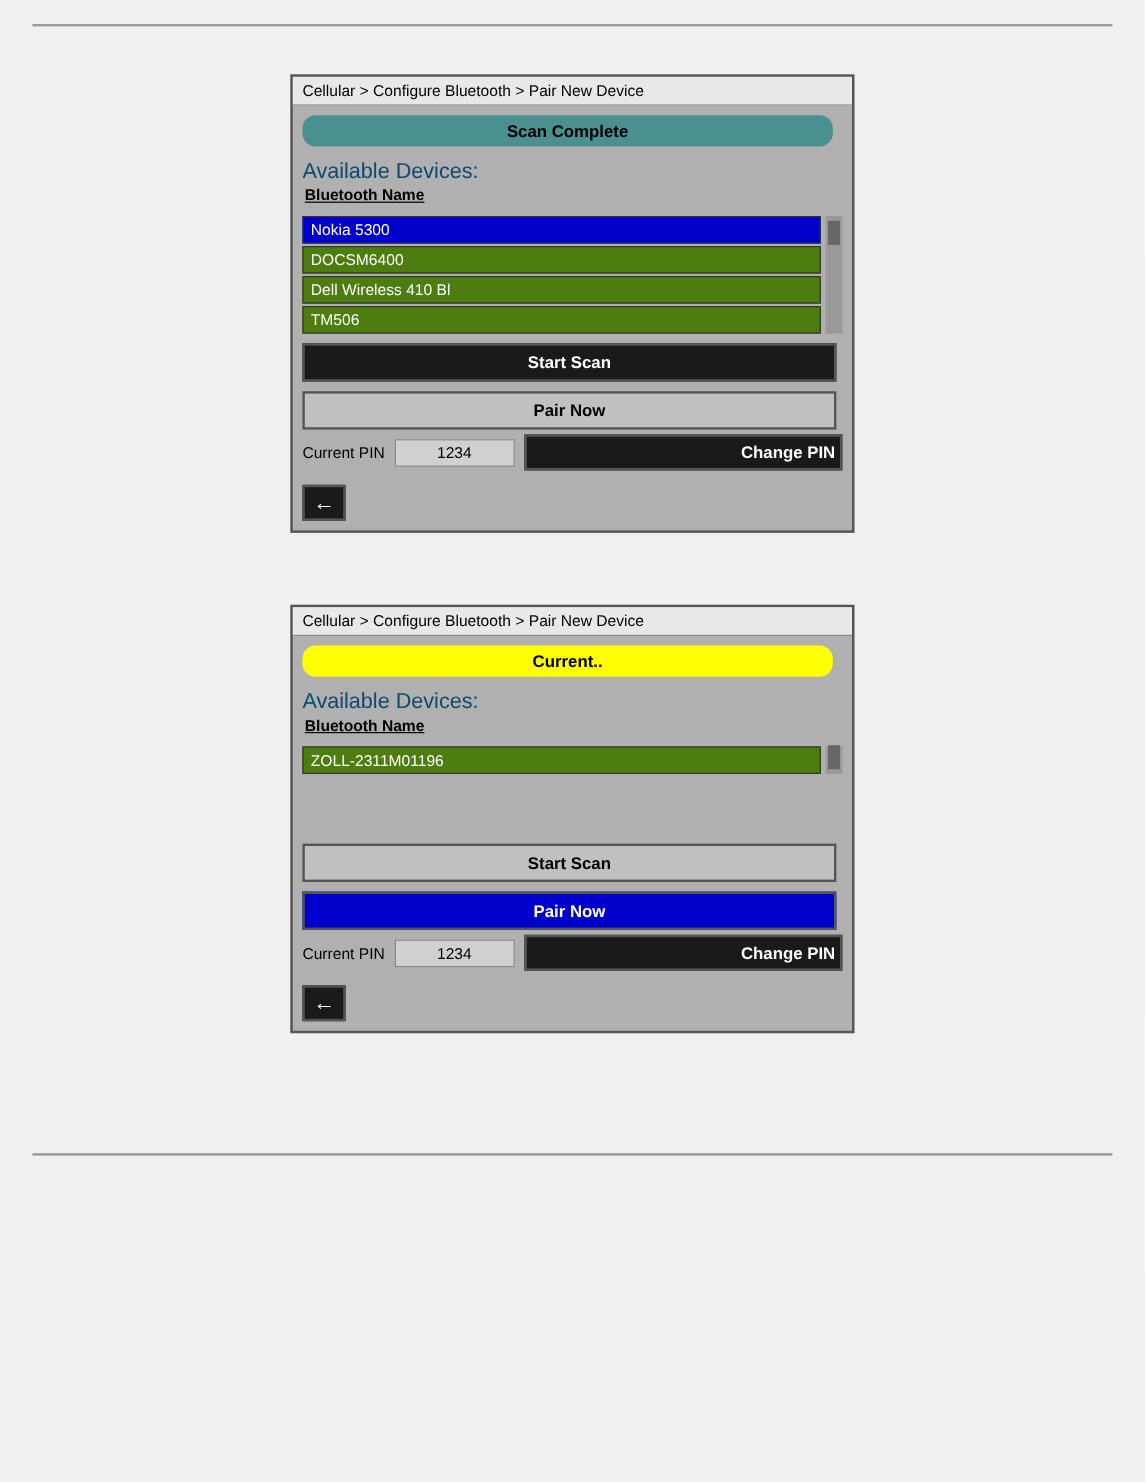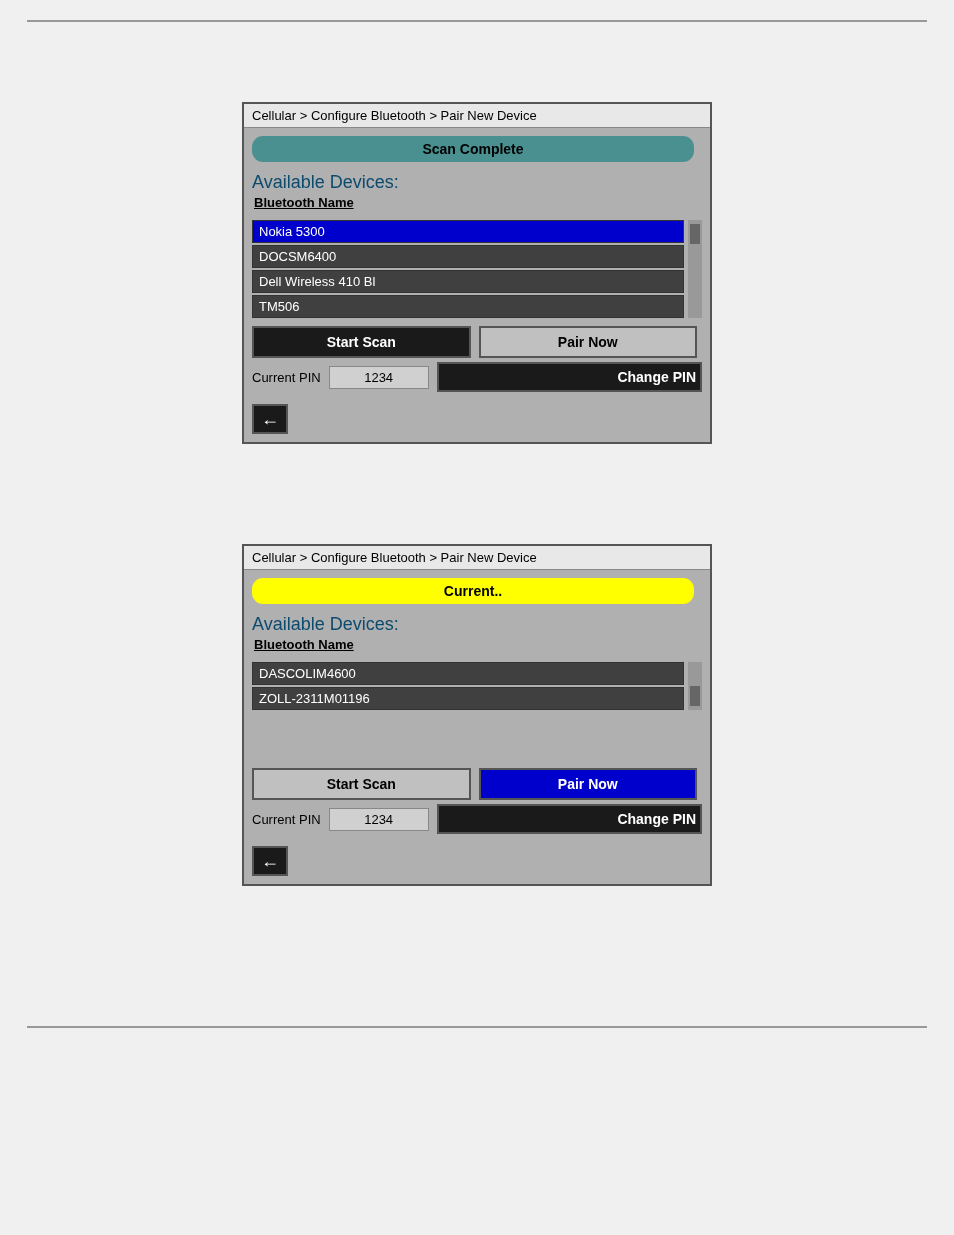--- a/index.html
+++ b/index.html
@@ -11,21 +11,20 @@
       position: relative;
     }
     .page-container {
       width: 954px;
       min-height: 1235px;
       background: #f0f0f0;
       display: flex;
       flex-direction: column;
       align-items: center;
       padding: 20px 18px;
-      gap: 40px;
     }
     .top-line {
       width: 900px;
       height: 2px;
       background: #999;
       margin-bottom: 40px;
     }
     .bottom-line {
       width: 900px;
       height: 2px;
@@ -82,21 +81,21 @@
       flex: 1;
       display: flex;
       flex-direction: column;
       gap: 2px;
     }
     .device-item {
       display: block;
       padding: 3px 6px;
       font-size: 13px;
       color: #fff;
-      background: #404040;
+      background: #4d7c0f;
       border: 1px solid #333;
     }
     .device-item.selected {
       background: #0000cc;
       color: #fff;
     }
     .scrollbar-track {
       width: 14px;
       background: #999;
       display: flex;
@@ -115,20 +114,21 @@
       width: 10px;
       height: 20px;
       background: #666;
       position: absolute;
       bottom: 4px;
     }
     .button-row {
       display: flex;
       gap: 8px;
       margin: 8px 13px 4px 8px;
+      flex-direction: column;
     }
     .btn {
       flex: 1;
       padding: 6px 4px;
       font-size: 14px;
       font-weight: bold;
       text-align: center;
       cursor: pointer;
       border: 2px solid #555;
     }
@@ -233,21 +233,20 @@
 
   <div class="panel">
     <div class="breadcrumb-bar">Cellular &gt; Configure Bluetooth &gt; Pair New Device</div>
     <div class="status-bar pairing">Current..</div>
     <div class="panel-content">
       <div class="available-label">Available Devices:</div>
       <div class="bluetooth-name-header">Bluetooth Name</div>
     </div>
     <div class="device-list-area">
       <div class="device-list">
-        <div class="device-item">DASCOLIM4600</div>
         <div class="device-item">ZOLL-2311M01196</div>
       </div>
       <div class="scrollbar-track">
         <div class="scrollbar-thumb-bottom"></div>
       </div>
     </div>
     <div class="spacer"></div>
     <div class="button-row">
       <div class="btn btn-default">Start Scan</div>
       <div class="btn btn-blue">Pair Now</div>

